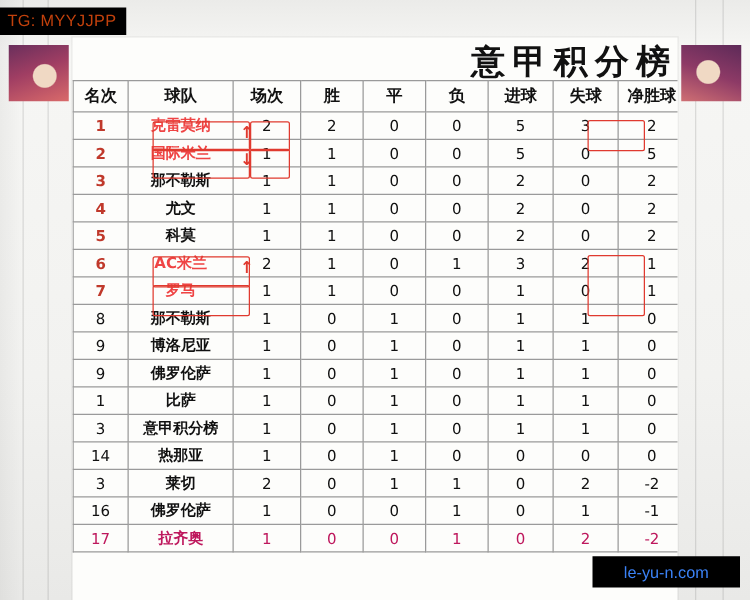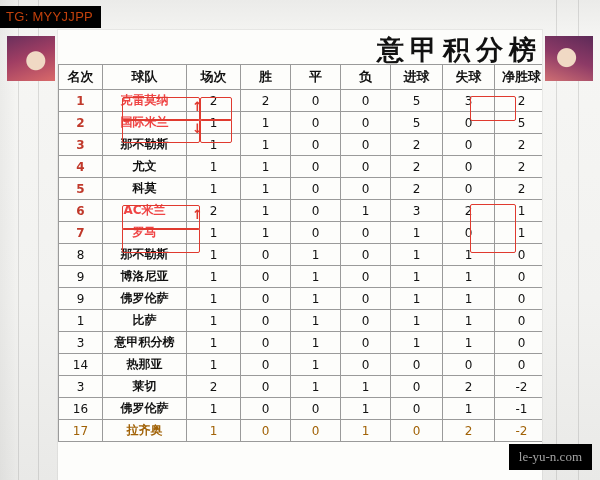--- a/index.html
+++ b/index.html
@@ -47,25 +47,25 @@
     padding: 3px 8px 4px 6px;
     letter-spacing: 0.3px;
     z-index: 40;
     font-family: "Liberation Sans", sans-serif;
   }
   
   #watermark {
     position: absolute;
     right: 8px; bottom: 10px;
     background: #000;
-    color: #a3a3a3;
+    color: #3b82f6;
     font-size: 13px;
-    padding: 5px 10px;
+    padding: 5px 25px;
     z-index: 40;
-    font-family: Liberation Serif, serif;
+    font-family: Liberation Sans, sans-serif;
   }
   
   .corner-img {
     position: absolute;
     top: 36px;
     width: 48px;
     height: 45px;
     z-index: 30;
   }
   #corner-left {
@@ -145,21 +145,21 @@
   }
   .arrow {
     position: absolute;
     color: #e03a2f;
     font-size: 13px;
     font-weight: bold;
     z-index: 21;
     line-height: 1;
   }
   .partial-row td {
-    color: #a16207;
+    color: #be185d;
   }
 </style>
 </head>
 <body>
 
 <div id="page">
   <div class="paper"></div>
   <div class="vline" style="left:18px;"></div>
   <div class="vline" style="left:38px;"></div>
   <div class="vline" style="left:556px;"></div>

